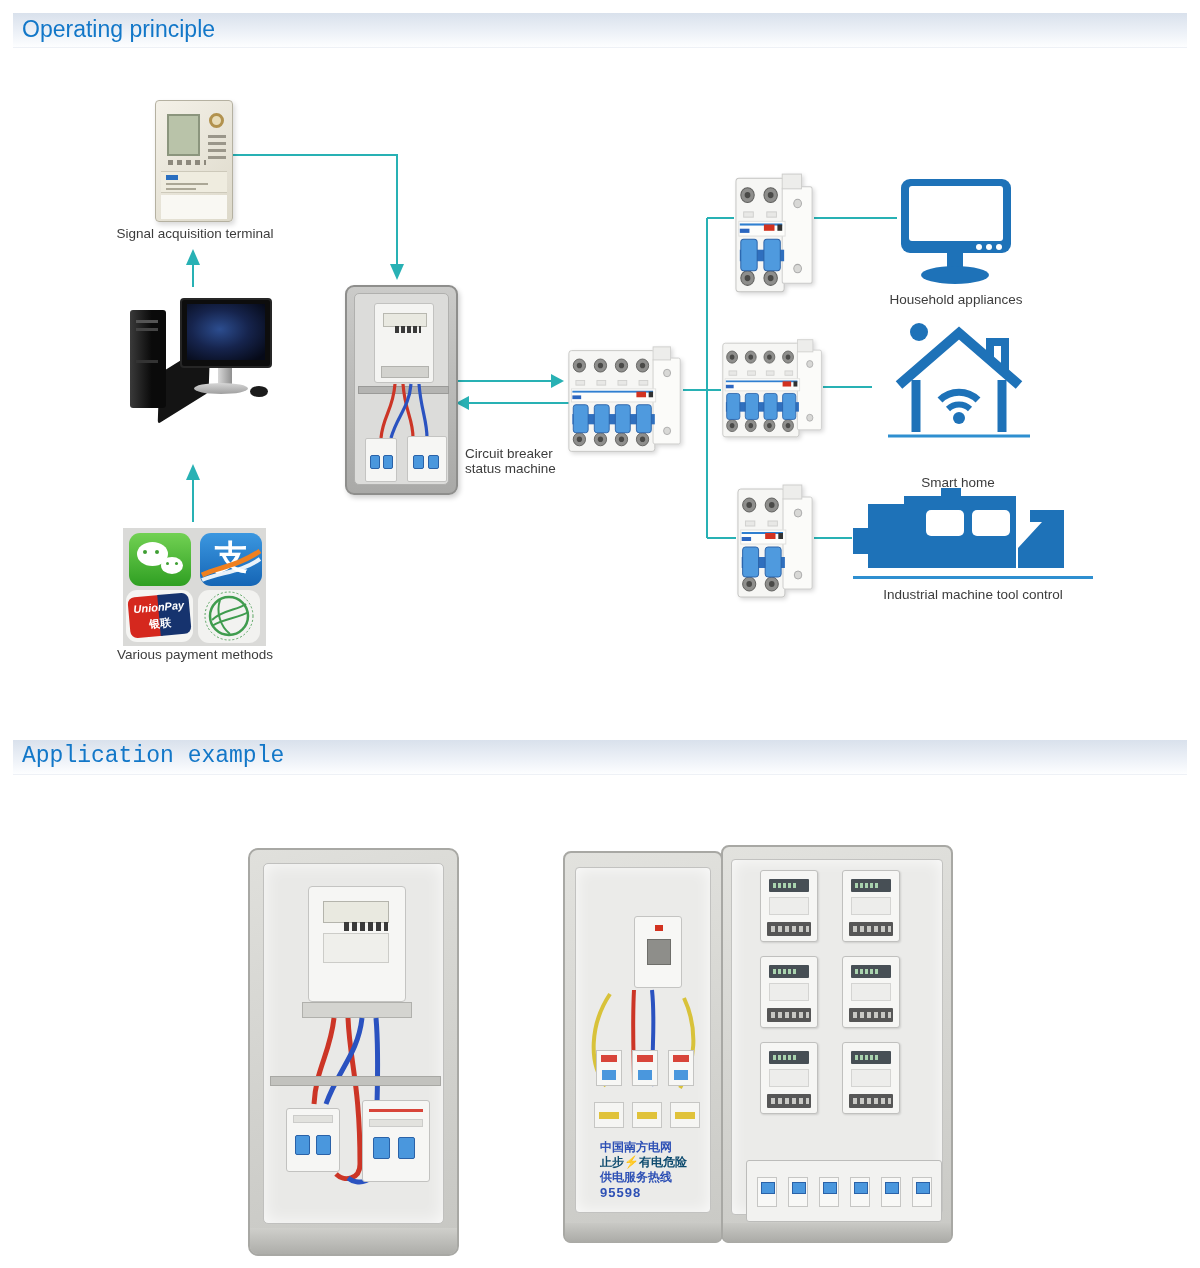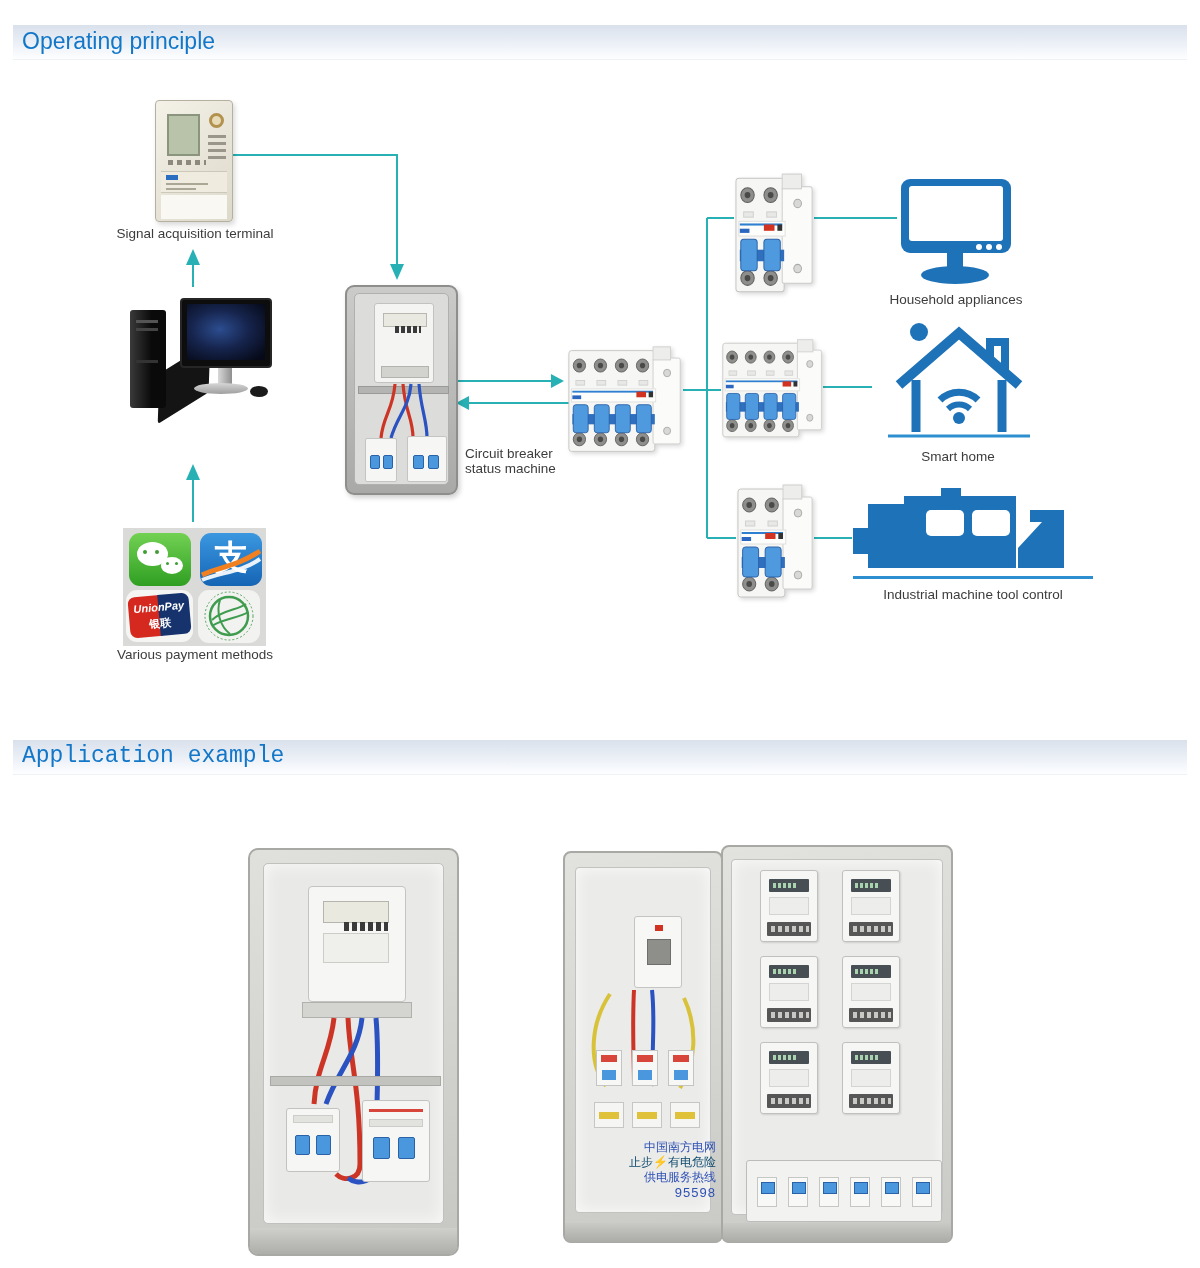--- a/index.html
+++ b/index.html
@@ -144,22 +144,22 @@
   .p2-mainbrk { position:absolute; left:58px; top:48px; width:48px; height:72px; background:#f7f7f5;
                 border:1px solid #c4c4c2; border-radius:3px; }
   .p2-mwin { position:absolute; left:12px; top:22px; width:24px; height:26px; background:#8e8e8a;
              border:1px solid #6e6e6a; }
   .p2-mdot { position:absolute; left:20px; top:8px; width:8px; height:6px; background:#d23220; }
   .p2-sbk { position:absolute; width:26px; height:36px; background:#f7f7f5; border:1px solid #c4c4c2; }
   .p2-sbk i { position:absolute; left:4px; top:4px; right:4px; height:7px; background:#d8453a; }
   .p2-sbk b { position:absolute; left:5px; bottom:5px; width:14px; height:10px; background:#4a97dd; }
   .p2-mod { position:absolute; width:30px; height:26px; background:#f5f5f3; border:1px solid #c6c6c4; }
   .p2-mod i { position:absolute; left:4px; top:9px; right:4px; height:7px; background:#e0c23a; }
-  .p2-text { position:absolute; left:24px; top:272px; width:116px; text-align:right;
-             font-weight:normal; line-height:15px; }
+  .p2-text { position:absolute; left:24px; top:272px; width:116px; text-align:left;
+             font-weight:bold; line-height:15px; }
   .p2-t-blue { color:#2d50b5; font-size:12px; }
   .p2-t-red { color:#0c4a6e; font-size:12px; }
   .p2-t-num { color:#2d50b5; font-size:13px; letter-spacing:1px; }
 
   .mm { position:absolute; width:58px; height:72px; background:#f6f6f4; border:1px solid #c0c0be;
         border-radius:3px; box-shadow:1px 1px 2px rgba(0,0,0,.12); }
   .mm-lcd { position:absolute; left:8px; top:8px; right:8px; height:13px; background:#474f55;
             border-radius:1px; }
   .mm-lcd:after { content:""; position:absolute; left:4px; top:4px; width:24px; height:5px;
             background:repeating-linear-gradient(90deg,#a9d3ae 0 3px, transparent 3px 5px); }
@@ -177,21 +177,21 @@
         background:#4a97dd; border:1px solid #2a62a8; }
   .p2-base { position:absolute; left:0; bottom:-2px; width:100%; height:20px;
              background:linear-gradient(#c9c9c5,#a9a9a5); border-radius:0 0 7px 7px; }
   .wires { position:absolute; left:0; top:0; pointer-events:none; }
 </style>
 </head>
 <body>
 
 <div class="page">
 
-  <div class="band" style="top:25px;">
+  <div class="band" style="top:13px;">
     <span class="band-title">Operating principle</span>
   </div>
 
   <svg class="connectors" width="1200" height="720" viewBox="0 0 1200 720">
     <g stroke="#28b1b4" stroke-width="2" fill="none">
       <path d="M233,155 L397,155 L397,266"></path>
       <path d="M193,287 L193,264"></path>
       <path d="M193,522 L193,479"></path>
       <path d="M455,381 L551,381"></path>
       <path d="M571,403 L469,403"></path>
@@ -441,21 +441,21 @@
       <path d="M13,67 L73,15 L133,67" stroke-width="10"></path>
       <path d="M104,42 L104,24 L119,24 L119,54" stroke-width="8"></path>
       <path d="M30,62 L30,114" stroke-width="9"></path>
       <path d="M116,62 L116,114" stroke-width="9"></path>
       <path d="M54,82 A27,27 0 0 1 92,82" stroke-width="7"></path>
       <path d="M62,91 A16,16 0 0 1 84,91" stroke-width="6"></path>
       <circle cx="73" cy="100" r="6" fill="#1e72b8" stroke="none"></circle>
       <line x1="2" y1="118" x2="144" y2="118" stroke-width="3" stroke="#2e8fd0"></line>
     </g>
   </svg>
-  <div class="lbl center" style="left:898px; top:450px; width:120px;text-align:center;">Smart home</div>
+  <div class="lbl center" style="left:898px; top:476px; width:120px;text-align:center;">Smart home</div>
 
   <svg class="icon-abs" style="left:853px; top:488px;" width="240" height="96" viewBox="0 0 240 96">
     <g fill="#1e72b8">
       <rect x="0" y="40" width="17" height="26"></rect>
       <rect x="15" y="16" width="40" height="64"></rect>
       <rect x="51" y="8" width="112" height="72"></rect>
       <rect x="88" y="0" width="20" height="10"></rect>
       <path d="M165,80 L165,60 L189,34 L177,34 L177,22 L211,22 L211,80 Z"></path>
       <rect x="0" y="88" width="240" height="3" fill="#2e8fd0"></rect>
     </g>

